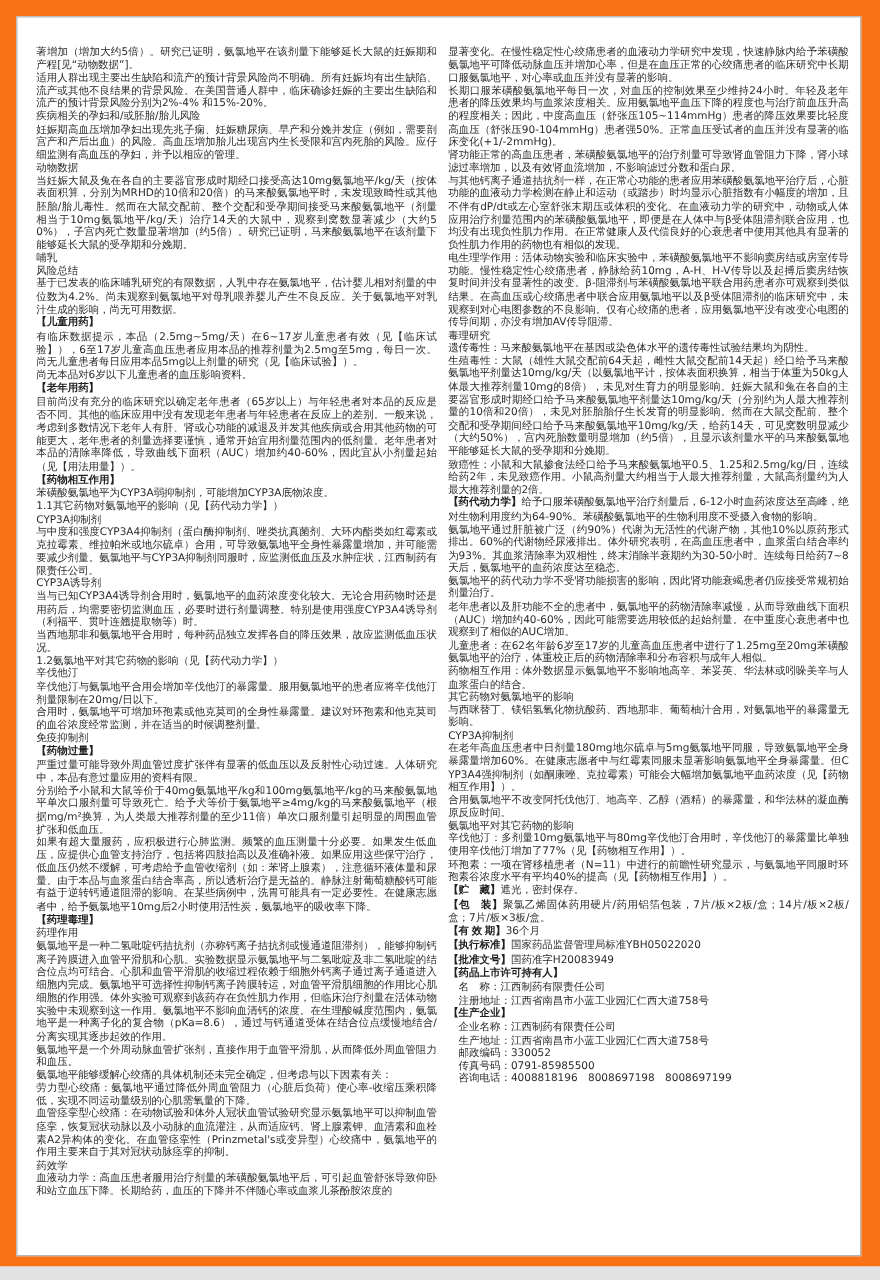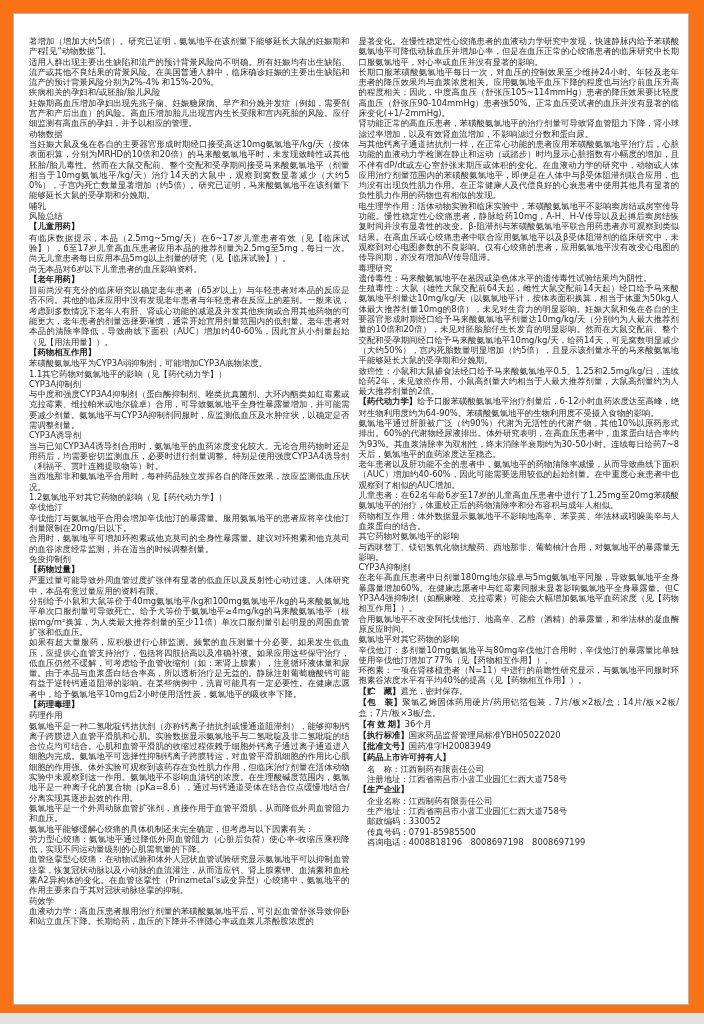--- a/index.html
+++ b/index.html
@@ -71,30 +71,31 @@
   <div class="content">
     <div class="col">
         <p class="para"><span>著增加（增加大约5倍）。研究已证明，氨氯地平在该剂量下能够延长大鼠的妊娠期和产程[见“动物数据”]。</span></p>
         <p class="para"><span>适用人群出现主要出生缺陷和流产的预计背景风险尚不明确。所有妊娠均有出生缺陷、流产或其他不良结果的背景风险。在美国普通人群中，临床确诊妊娠的主要出生缺陷和流产的预计背景风险分别为2%-4% 和15%-20%。</span></p>
         <p class="para"><span>疾病相关的孕妇和/或胚胎/胎儿风险</span></p>
         <p class="para"><span>妊娠期高血压增加孕妇出现先兆子痫、妊娠糖尿病、早产和分娩并发症（例如，需要剖宫产和产后出血）的风险。高血压增加胎儿出现宫内生长受限和宫内死胎的风险。应仔细监测有高血压的孕妇，并予以相应的管理。</span></p>
         <p class="para"><span>动物数据</span></p>
         <p class="para"><span>当妊娠大鼠及兔在各自的主要器官形成时期经口接受高达10mg氨氯地平/kg/天（按体表面积算，分别为MRHD的10倍和20倍）的马来酸氨氯地平时，未发现致畸性或其他胚胎/胎儿毒性。然而在大鼠交配前、整个交配和受孕期间接受马来酸氨氯地平（剂量相当于10mg氨氯地平/kg/天）治疗14天的大鼠中，观察到窝数显著减少（大约50%），子宫内死亡数量显著增加（约5倍）。研究已证明，马来酸氨氯地平在该剂量下能够延长大鼠的受孕期和分娩期。</span></p>
         <p class="para"><span>哺乳</span></p>
         <p class="para"><span>风险总结</span></p>
+        <p class="para"><span>基于已发表的临床哺乳研究的有限数据，人乳中存在氨氯地平，估计婴儿相对剂量的中位数为4.2%。尚未观察到氨氯地平对母乳喂养婴儿产生不良反应。关于氨氯地平对乳汁生成的影响，尚无可用数据。</span></p>
         <p class="para"><b class="head">【儿童用药】</b></p>
         <p class="para"><span>有临床数据提示，本品（2.5mg~5mg/天）在6~17岁儿童患者有效（见【临床试验】），6至17岁儿童高血压患者应用本品的推荐剂量为2.5mg至5mg，每日一次。尚无儿童患者每日应用本品5mg以上剂量的研究（见【临床试验】）。</span></p>
         <p class="para"><span>尚无本品对6岁以下儿童患者的血压影响资料。</span></p>
         <p class="para"><b class="head">【老年用药】</b></p>
         <p class="para"><span>目前尚没有充分的临床研究以确定老年患者（65岁以上）与年轻患者对本品的反应是否不同。其他的临床应用中没有发现老年患者与年轻患者在反应上的差别。一般来说，考虑到多数情况下老年人有肝、肾或心功能的减退及并发其他疾病或合用其他药物的可能更大，老年患者的剂量选择要谨慎，通常开始宜用剂量范围内的低剂量。老年患者对本品的清除率降低，导致曲线下面积（AUC）增加约40-60%，因此宜从小剂量起始（见【用法用量】）。</span></p>
         <p class="para"><b class="head">【药物相互作用】</b></p>
         <p class="para"><span>苯磺酸氨氯地平为CYP3A弱抑制剂，可能增加CYP3A底物浓度。</span></p>
         <p class="para"><span>1.1其它药物对氨氯地平的影响（见【药代动力学】）</span></p>
         <p class="para"><span>CYP3A抑制剂</span></p>
-        <p class="para"><span>与中度和强度CYP3A4抑制剂（蛋白酶抑制剂、唑类抗真菌剂、大环内酯类如红霉素或克拉霉素、维拉帕米或地尔硫卓）合用，可导致氨氯地平全身性暴露量增加，并可能需要减少剂量。氨氯地平与CYP3A抑制剂同服时，应监测低血压及水肿症状，以确定是否需调整剂量。</span></p>
+        <p class="para"><span>与中度和强度CYP3A4抑制剂（蛋白酶抑制剂、唑类抗真菌剂、大环内酯类如红霉素或克拉霉素、维拉帕米或地尔硫卓）合用，可导致氨氯地平全身性暴露量增加，并可能需要减少剂量。氨氯地平与CYP3A抑制剂同服时，应监测低血压及水肿症状，江西制药有限责任公司。</span></p>
         <p class="para"><span>CYP3A诱导剂</span></p>
         <p class="para"><span>当与已知CYP3A4诱导剂合用时，氨氯地平的血药浓度变化较大。无论合用药物时还是用药后，均需要密切监测血压，必要时进行剂量调整。特别是使用强度CYP3A4诱导剂（利福平、贯叶连翘提取物等）时。</span></p>
         <p class="para"><span>当西地那非和氨氯地平合用时，每种药品独立发挥各自的降压效果，故应监测低血压状况。</span></p>
         <p class="para"><span>1.2氨氯地平对其它药物的影响（见【药代动力学】）</span></p>
         <p class="para"><span>辛伐他汀</span></p>
         <p class="para"><span>辛伐他汀与氨氯地平合用会增加辛伐他汀的暴露量。服用氨氯地平的患者应将辛伐他汀剂量限制在20mg/日以下。</span></p>
         <p class="para"><span>合用时，氨氯地平可增加环孢素或他克莫司的全身性暴露量。建议对环孢素和他克莫司的血谷浓度经常监测，并在适当的时候调整剂量。</span></p>
         <p class="para"><span>免疫抑制剂</span></p>
         <p class="para"><b class="head">【药物过量】</b></p>
         <p class="para"><span>严重过量可能导致外周血管过度扩张伴有显著的低血压以及反射性心动过速。人体研究中，本品有意过量应用的资料有限。</span></p>
@@ -115,20 +116,21 @@
         <p class="para"><span>长期口服苯磺酸氨氯地平每日一次，对血压的控制效果至少维持24小时。年轻及老年患者的降压效果均与血浆浓度相关。应用氨氯地平血压下降的程度也与治疗前血压升高的程度相关；因此，中度高血压（舒张压105~114mmHg）患者的降压效果要比轻度高血压（舒张压90-104mmHg）患者强50%。正常血压受试者的血压并没有显著的临床变化(+1/-2mmHg)。</span></p>
         <p class="para"><span>肾功能正常的高血压患者，苯磺酸氨氯地平的治疗剂量可导致肾血管阻力下降，肾小球滤过率增加，以及有效肾血流增加，不影响滤过分数和蛋白尿。</span></p>
         <p class="para"><span>与其他钙离子通道拮抗剂一样，在正常心功能的患者应用苯磺酸氨氯地平治疗后，心脏功能的血液动力学检测在静止和运动（或踏步）时均显示心脏指数有小幅度的增加，且不伴有dP/dt或左心室舒张末期压或体积的变化。在血液动力学的研究中，动物或人体应用治疗剂量范围内的苯磺酸氨氯地平，即便是在人体中与β受体阻滞剂联合应用，也均没有出现负性肌力作用。在正常健康人及代偿良好的心衰患者中使用其他具有显著的负性肌力作用的药物也有相似的发现。</span></p>
         <p class="para"><span>电生理学作用：活体动物实验和临床实验中，苯磺酸氨氯地平不影响窦房结或房室传导功能。慢性稳定性心绞痛患者，静脉给药10mg，A-H、H-V传导以及起搏后窦房结恢复时间并没有显著性的改变。β-阻滞剂与苯磺酸氨氯地平联合用药患者亦可观察到类似结果。在高血压或心绞痛患者中联合应用氨氯地平以及β受体阻滞剂的临床研究中，未观察到对心电图参数的不良影响。仅有心绞痛的患者，应用氨氯地平没有改变心电图的传导间期，亦没有增加AV传导阻滞。</span></p>
         <p class="para"><span>毒理研究</span></p>
         <p class="para"><span>遗传毒性：马来酸氨氯地平在基因或染色体水平的遗传毒性试验结果均为阴性。</span></p>
         <p class="para"><span>生殖毒性：大鼠（雄性大鼠交配前64天起，雌性大鼠交配前14天起）经口给予马来酸氨氯地平剂量达10mg/kg/天（以氨氯地平计，按体表面积换算，相当于体重为50kg人体最大推荐剂量10mg的8倍），未见对生育力的明显影响。妊娠大鼠和兔在各自的主要器官形成时期经口给予马来酸氨氯地平剂量达10mg/kg/天（分别约为人最大推荐剂量的10倍和20倍），未见对胚胎胎仔生长发育的明显影响。然而在大鼠交配前、整个交配和受孕期间经口给予马来酸氨氯地平10mg/kg/天，给药14天，可见窝数明显减少（大约50%），宫内死胎数量明显增加（约5倍），且显示该剂量水平的马来酸氨氯地平能够延长大鼠的受孕期和分娩期。</span></p>
         <p class="para"><span>致癌性：小鼠和大鼠掺食法经口给予马来酸氨氯地平0.5、1.25和2.5mg/kg/日，连续给药2年，未见致癌作用。小鼠高剂量大约相当于人最大推荐剂量，大鼠高剂量约为人最大推荐剂量的2倍。</span></p>
         <p class="para"><b class="head">【药代动力学】</b><span>给予口服苯磺酸氨氯地平治疗剂量后，6-12小时血药浓度达至高峰，绝对生物利用度约为64-90%。苯磺酸氨氯地平的生物利用度不受摄入食物的影响。</span></p>
         <p class="para"><span>氨氯地平通过肝脏被广泛（约90%）代谢为无活性的代谢产物，其他10%以原药形式排出。60%的代谢物经尿液排出。体外研究表明，在高血压患者中，血浆蛋白结合率约为93%。其血浆清除率为双相性，终末消除半衰期约为30-50小时。连续每日给药7~8天后，氨氯地平的血药浓度达至稳态。</span></p>
+        <p class="para"><span>氨氯地平的药代动力学不受肾功能损害的影响，因此肾功能衰竭患者仍应接受常规初始剂量治疗。</span></p>
         <p class="para"><span>老年患者以及肝功能不全的患者中，氨氯地平的药物清除率减慢，从而导致曲线下面积（AUC）增加约40-60%，因此可能需要选用较低的起始剂量。在中重度心衰患者中也观察到了相似的AUC增加。</span></p>
         <p class="para"><span>儿童患者：在62名年龄6岁至17岁的儿童高血压患者中进行了1.25mg至20mg苯磺酸氨氯地平的治疗，体重校正后的药物清除率和分布容积与成年人相似。</span></p>
         <p class="para"><span>药物相互作用：体外数据显示氨氯地平不影响地高辛、苯妥英、华法林或吲哚美辛与人血浆蛋白的结合。</span></p>
         <p class="para"><span>其它药物对氨氯地平的影响</span></p>
         <p class="para"><span>与西咪替丁、镁铝氢氧化物抗酸药、西地那非、葡萄柚汁合用，对氨氯地平的暴露量无影响。</span></p>
         <p class="para"><span>CYP3A抑制剂</span></p>
         <p class="para"><span>在老年高血压患者中日剂量180mg地尔硫卓与5mg氨氯地平同服，导致氨氯地平全身暴露量增加60%。在健康志愿者中与红霉素同服未显著影响氨氯地平全身暴露量。但CYP3A4强抑制剂（如酮康唑、克拉霉素）可能会大幅增加氨氯地平血药浓度（见【药物相互作用】）。</span></p>
         <p class="para"><span>合用氨氯地平不改变阿托伐他汀、地高辛、乙醇（酒精）的暴露量，和华法林的凝血酶原反应时间。</span></p>
         <p class="para"><span>氨氯地平对其它药物的影响</span></p>
         <p class="para"><span>辛伐他汀：多剂量10mg氨氯地平与80mg辛伐他汀合用时，辛伐他汀的暴露量比单独使用辛伐他汀增加了77%（见【药物相互作用】）。</span></p>

